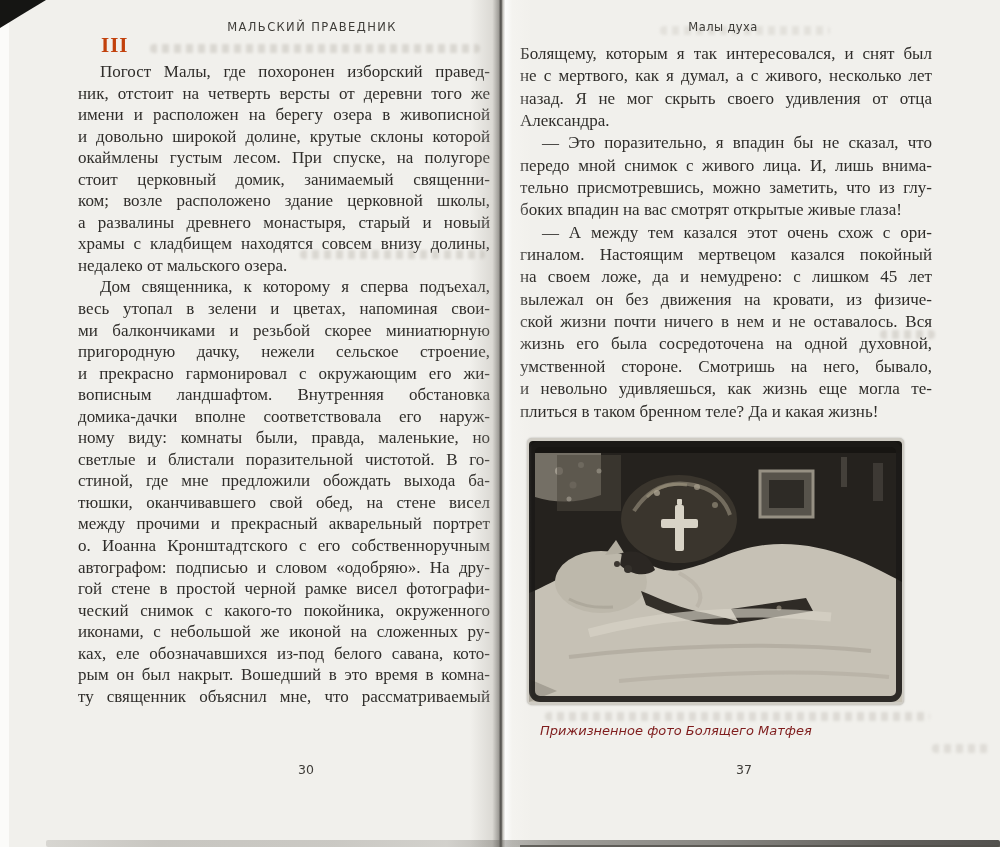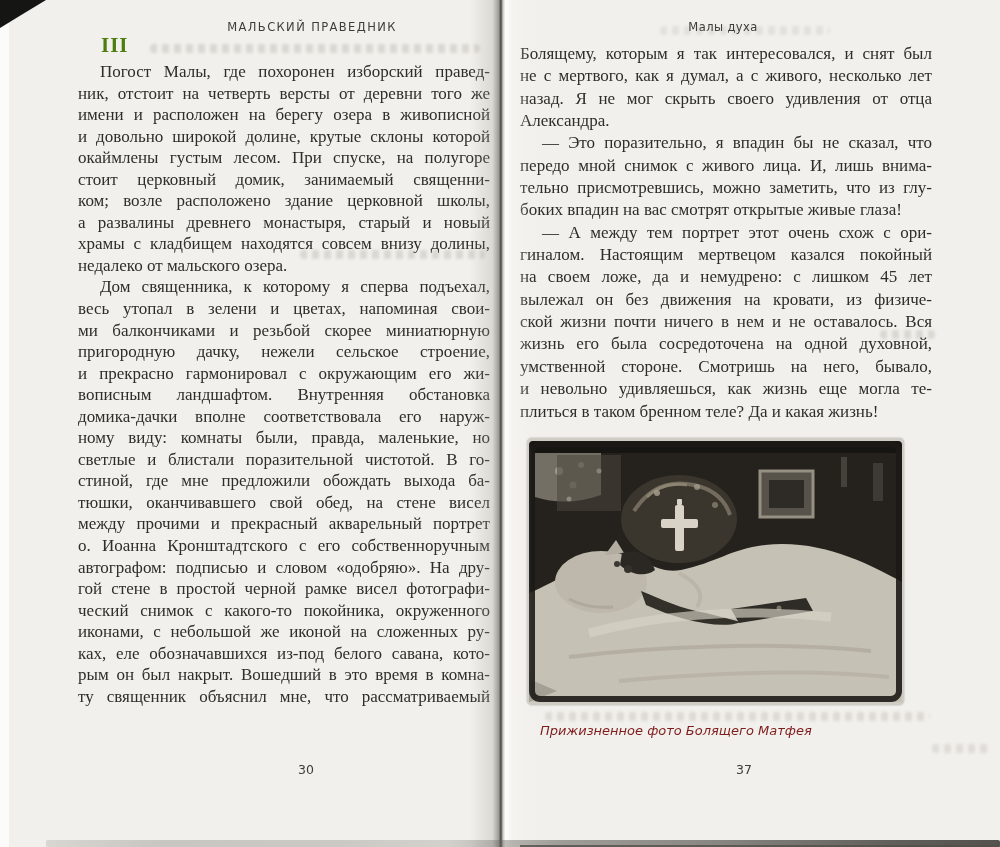--- a/index.html
+++ b/index.html
@@ -50,21 +50,21 @@
   .running-head{
     position:absolute;width:412px;text-align:center;
     font-family:"DejaVu Sans", sans-serif;
     font-size:11.5px;color:#3e3c38;letter-spacing:1.4px;margin-top:12px;
   }
   .running-head.rh-right{letter-spacing:.4px;}
 
   .section-heading{
     position:absolute;left:101px;top:33px;
     font-family:"Liberation Serif", serif;font-weight:bold;
-    font-size:21px;color:#4d7c0f;letter-spacing:1px;
+    font-size:21px;color:#c2410c;letter-spacing:1px;
   }
 
   .textcol{position:absolute;width:412px;color:#2f2d2a;font-size:17px;}
   .textcol .line{
     text-align:justify;text-align-last:justify;
     height:21.55px;line-height:21.55px;overflow:hidden;white-space:nowrap;
   }
   .textcol.rcol .line{height:22.35px;line-height:22.35px;}
   .textcol .line.last{text-align-last:left;}
   .textcol .line.indent{text-indent:22px;}
@@ -149,21 +149,21 @@
   <div class="running-head rh-right" style="left:517px;top:8px;">Малы духа</div>
   <div class="textcol rcol" style="left:520px;top:43px;">
       <div class="line">Болящему, которым я так интересовался, и снят был</div>
       <div class="line">не с мертвого, как я думал, а с живого, несколько лет</div>
       <div class="line">назад. Я не мог скрыть своего удивления от отца</div>
       <div class="line last">Александра.</div>
       <div class="line indent">— Это поразительно, я впадин бы не сказал, что</div>
       <div class="line">передо мной снимок с живого лица. И, лишь внима-</div>
       <div class="line">тельно присмотревшись, можно заметить, что из глу-</div>
       <div class="line last">боких впадин на вас смотрят открытые живые глаза!</div>
-      <div class="line indent">— А между тем портрет этот очень схож с ори-</div>
+      <div class="line indent">— А между тем казался этот очень схож с ори-</div>
       <div class="line">гиналом. Настоящим мертвецом казался покойный</div>
       <div class="line">на своем ложе, да и немудрено: с лишком 45 лет</div>
       <div class="line">вылежал он без движения на кровати, из физиче-</div>
       <div class="line">ской жизни почти ничего в нем и не оставалось. Вся</div>
       <div class="line">жизнь его была сосредоточена на одной духовной,</div>
       <div class="line">умственной стороне. Смотришь на него, бывало,</div>
       <div class="line">и невольно удивляешься, как жизнь еще могла те-</div>
       <div class="line last">плиться в таком бренном теле? Да и какая жизнь!</div>
     </div>
 

